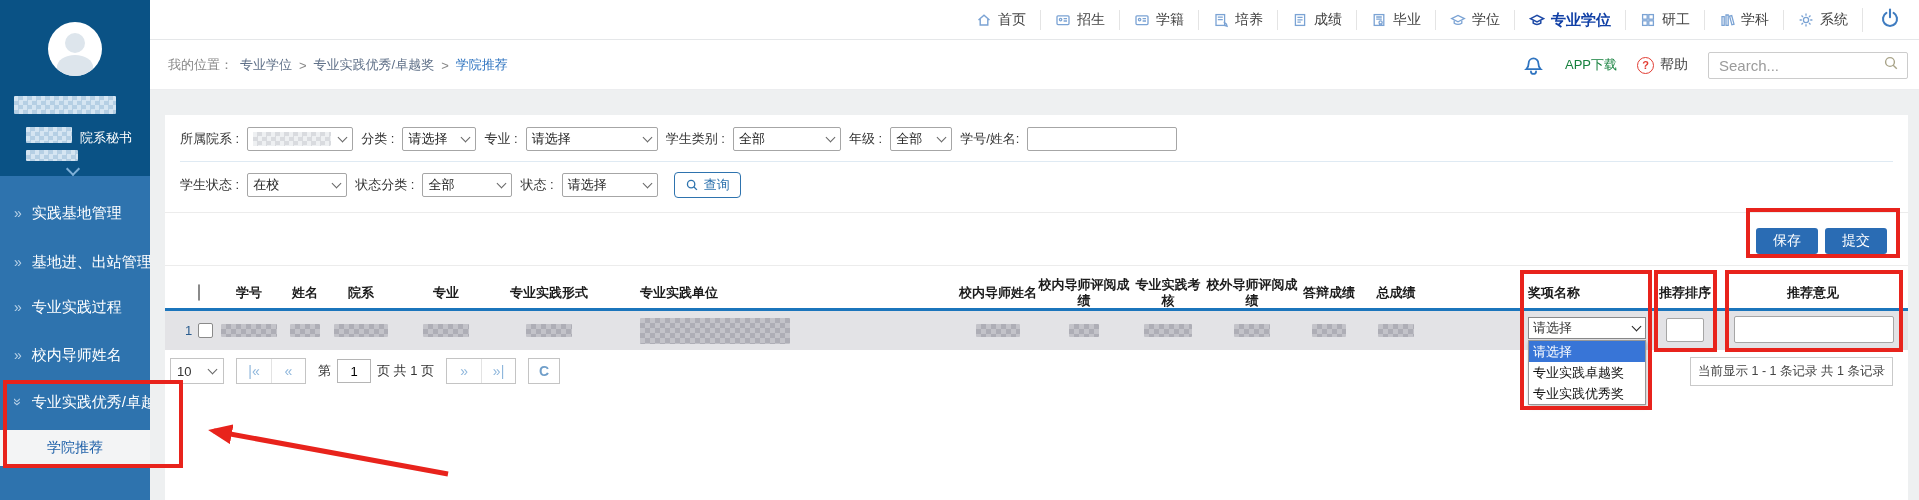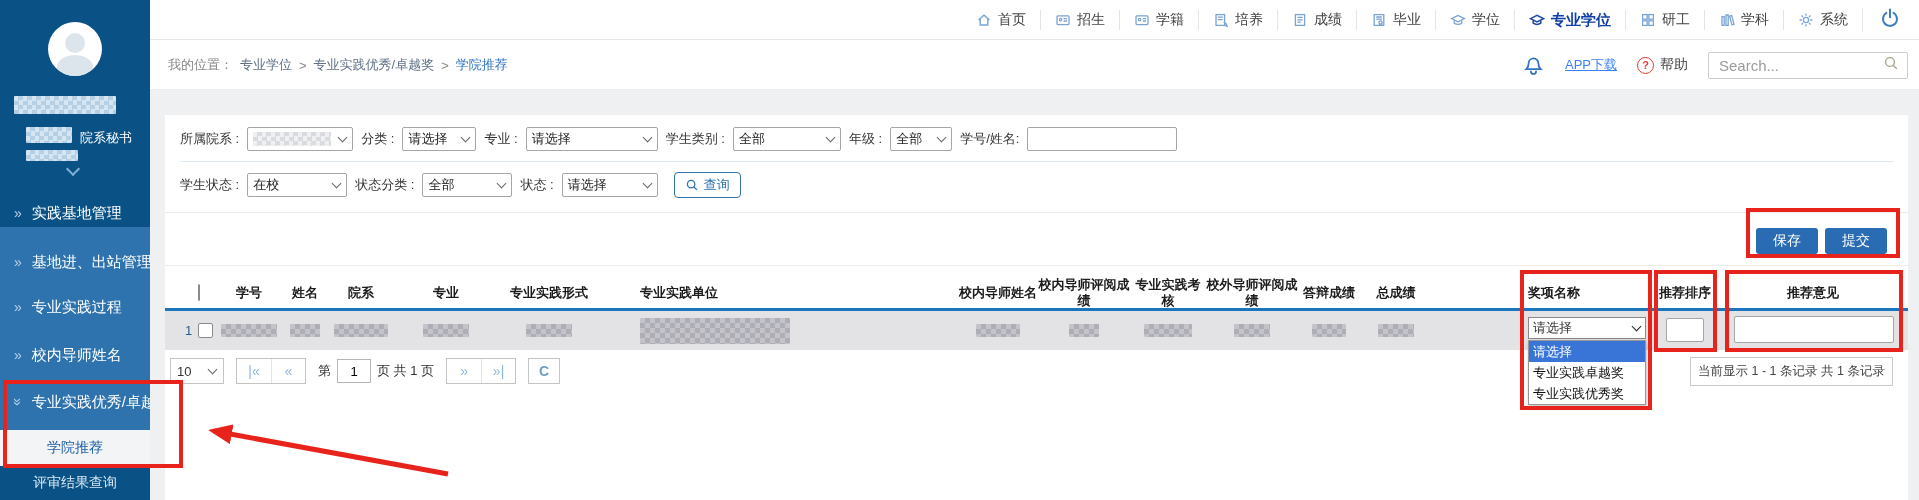--- a/index.html
+++ b/index.html
@@ -2,21 +2,21 @@
 <html><head>
 <meta charset="utf-8">
 <style>
   html,body{margin:0;padding:0;background:#dfe2e5;}
   *{box-sizing:border-box;}
   .stage{position:relative;width:1919px;height:500px;background:#eef0f1;overflow:hidden;
          font-family:"Liberation Sans","DejaVu Sans",sans-serif;color:#333;}
 
   
   .sidebar{position:absolute;left:0;top:0;width:150px;height:500px;background:#2e73ae;}
-  .profile{position:absolute;left:0;top:0;width:150px;height:227px;background:#0a5285;padding-left:33px;}
+  .profile{position:absolute;left:0;top:0;width:150px;height:176px;background:#0a5285;padding-left:33px;}
   .avatar{position:absolute;left:48px;top:22px;width:54px;height:54px;border-radius:50%;background:#fff;overflow:hidden;}
   .avatar .head{position:absolute;left:17px;top:11px;width:20px;height:20px;border-radius:50%;background:#dde5ec;}
   .avatar .body{position:absolute;left:9px;top:33px;width:36px;height:24px;border-radius:50% 50% 0 0;background:#dde5ec;}
   .blur{background:conic-gradient(#aeaeb6 25%,#c3c3c9 0 50%,#aeaeb6 0 75%,#c3c3c9 0) 0 0/10px 10px;border-radius:1px;}
   .blur-blue{background:conic-gradient(#b5cfe4 25%,#d5e5f2 0 50%,#b5cfe4 0 75%,#d5e5f2 0) 0 0/9px 9px;border-radius:1px;}
   .blur-lite{background:conic-gradient(#d9dbdf 25%,#eef0f2 0 50%,#d9dbdf 0 75%,#eef0f2 0) 0 0/9px 9px;}
   .p-b1{position:absolute;left:14px;top:96px;width:102px;height:18px;}
   .p-b2{position:absolute;left:26px;top:127px;width:46px;height:16px;}
   .p-b3{position:absolute;left:26px;top:150px;width:52px;height:11px;}
   .p-role{position:absolute;left:80px;top:129px;font-size:13px;color:#fff;}
@@ -38,21 +38,21 @@
   .tni.act{color:#1140a6;font-weight:bold;font-size:15px;}
   .tni.act .ic{color:#1d49a6;}
   .pwr{padding:0 4px 0 16px;border-left:1px solid #e4e4e4;height:24px;display:flex;align-items:center;cursor:pointer;}
 
   
   .crumbbar{position:absolute;left:150px;top:40px;width:1769px;height:50px;background:#fff;border-bottom:1px solid #ecedef;}
   .crumb{position:absolute;left:18px;top:0;height:50px;display:flex;align-items:center;font-size:13px;color:#888;gap:7px;}
   .crumb .c-mid{color:#5f7088;cursor:pointer;}
   .crumb .c-last{color:#2f74c0;cursor:pointer;}
   .hdr-right{position:absolute;right:11px;top:0;height:50px;display:flex;align-items:center;gap:20px;}
-  .appdl{font-size:13px;color:#3b82f6;cursor:pointer;text-decoration:underline;}
+  .appdl{font-size:13px;color:#15803d;cursor:pointer;}
   .helpw{display:flex;align-items:center;gap:6px;font-size:14px;color:#444;cursor:pointer;}
   .qmark{width:17px;height:17px;border:1.5px solid #e23c32;border-radius:50%;color:#e23c32;font-size:11px;font-weight:bold;display:flex;align-items:center;justify-content:center;}
   .srch{width:200px;height:27px;border:1px solid #ccc;border-radius:2px;display:flex;align-items:center;padding:0 8px;gap:6px;background:#fff;}
   .srch input{border:none;outline:none;flex:1;font-size:15px;font-family:Liberation Sans, sans-serif;color:#ec4899;min-width:0;}
   .srch input::placeholder{color:#9b9b9b;}
 
   
   .panel{position:absolute;left:165px;top:115px;width:1743px;height:385px;background:#fff;}
   .frow{position:absolute;display:flex;align-items:center;gap:8px;font-size:13px;color:#333;z-index:5;}
   .frow1{left:180px;top:127px;}
@@ -143,23 +143,20 @@
     <div class="mi" style="top:338px">
       <span class="mk">»</span>
       <span>校内导师姓名</span>
     </div>
     <div class="mi" style="top:385px">
       <span class="mk down">»</span>
       <span>专业实践优秀/卓越奖</span>
     </div>
     <div class="smi-active">
       <span>学院推荐</span>
-    </div>
-    <div class="smi">
-      <span>评审结果查询</span>
     </div>
   </div>
 
   <div class="topbar">
     <div class="tnav">
       <div class="tni">
         <span class="ic">
             <svg width="16" height="16" viewBox="0 0 16 16" fill="none" stroke="currentColor" stroke-width="1.4">
               <path d="M2.5 8 8 3.2 13.5 8M4.2 6.8V13h7.6V6.8"></path>
             </svg>

